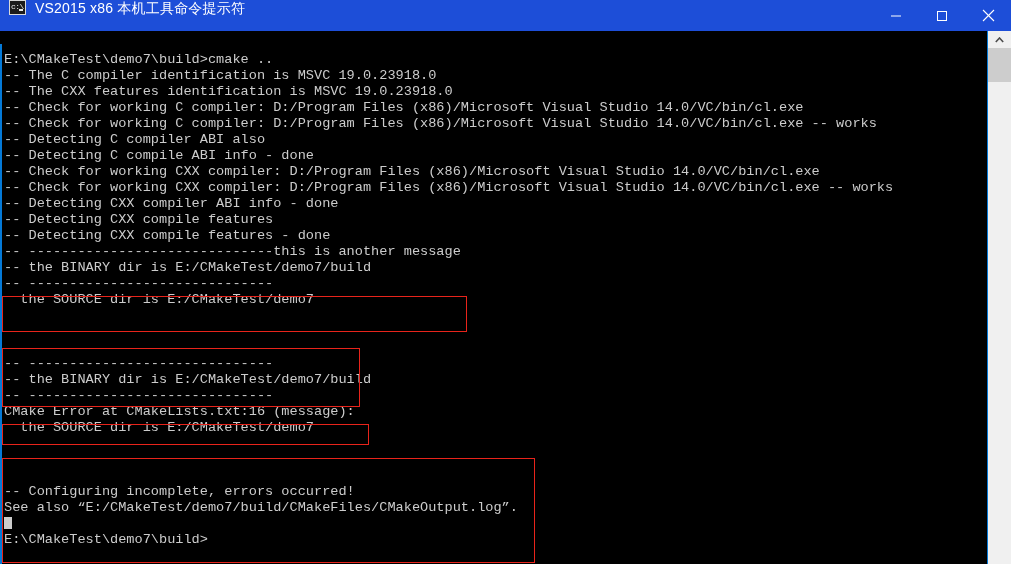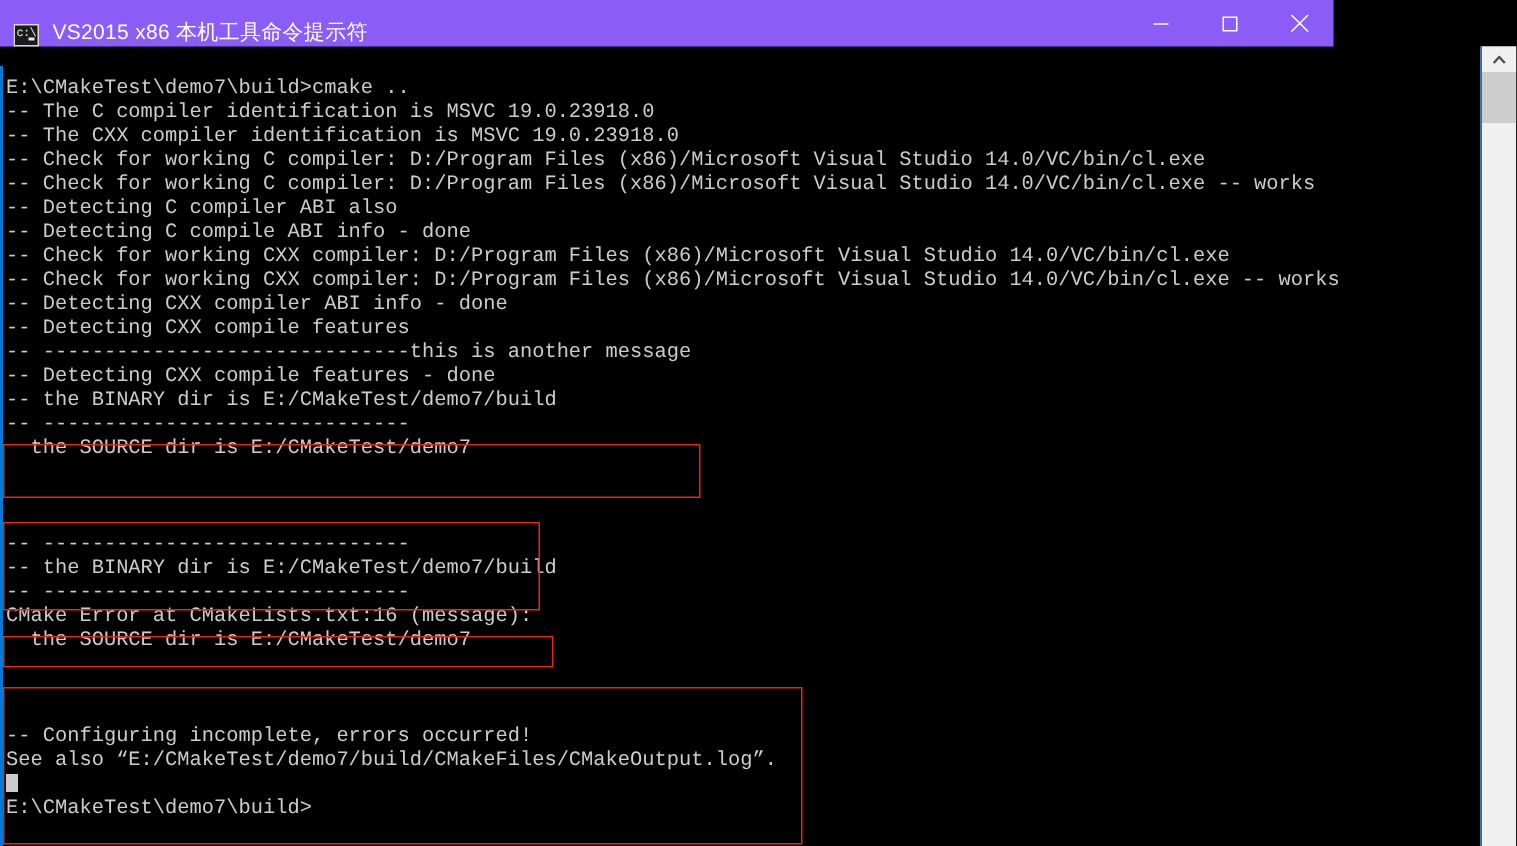--- a/index.html
+++ b/index.html
@@ -15,25 +15,25 @@
     width: 1011px;
     height: 564px;
     overflow: hidden;
     background: #000000;
   }
 
   
   #titlebar {
     position: absolute;
     left: 0; top: 0;
-    width: 889px;
+    width: 1011px;
     height: 31px;
-    background: #8b5cf6;
-    display: flex;
-    align-items: flex-end;
+    background: #1d4ed8;
+    display: flex;
+    align-items: flex-start;
   }
   #title-icon {
     width: 17px;
     height: 15px;
     margin-left: 9px;
     margin-right: 9px;
     background: #1b1b1b;
     border: 1px solid #d8d8d8;
     box-sizing: border-box;
     position: relative;
@@ -186,31 +186,31 @@
           <line x1="12" y1="1" x2="1" y2="12" stroke="#ffffff" stroke-width="1.1"></line>
         </svg>
       </div>
     </div>
   </div>
 
   <div id="console">
     <div id="lines">
         <div class="line">E:\CMakeTest\demo7\build&gt;cmake ..</div>
         <div class="line">-- The C compiler identification is MSVC 19.0.23918.0</div>
-        <div class="line">-- The CXX compiler identification is MSVC 19.0.23918.0</div>
+        <div class="line">-- The CXX features identification is MSVC 19.0.23918.0</div>
         <div class="line">-- Check for working C compiler: D:/Program Files (x86)/Microsoft Visual Studio 14.0/VC/bin/cl.exe</div>
         <div class="line">-- Check for working C compiler: D:/Program Files (x86)/Microsoft Visual Studio 14.0/VC/bin/cl.exe -- works</div>
         <div class="line">-- Detecting C compiler ABI also</div>
         <div class="line">-- Detecting C compile ABI info - done</div>
         <div class="line">-- Check for working CXX compiler: D:/Program Files (x86)/Microsoft Visual Studio 14.0/VC/bin/cl.exe</div>
         <div class="line">-- Check for working CXX compiler: D:/Program Files (x86)/Microsoft Visual Studio 14.0/VC/bin/cl.exe -- works</div>
         <div class="line">-- Detecting CXX compiler ABI info - done</div>
         <div class="line">-- Detecting CXX compile features</div>
+        <div class="line">-- Detecting CXX compile features - done</div>
         <div class="line">-- ------------------------------this is another message</div>
-        <div class="line">-- Detecting CXX compile features - done</div>
         <div class="line">-- the BINARY dir is E:/CMakeTest/demo7/build</div>
         <div class="line">-- ------------------------------</div>
         <div class="line">  the SOURCE dir is E:/CMakeTest/demo7</div>
         <div class="line"></div>
         <div class="line"></div>
         <div class="line"></div>
         <div class="line">-- ------------------------------</div>
         <div class="line">-- the BINARY dir is E:/CMakeTest/demo7/build</div>
         <div class="line">-- ------------------------------</div>
         <div class="line">CMake Error at CMakeLists.txt:16 (message):</div>

